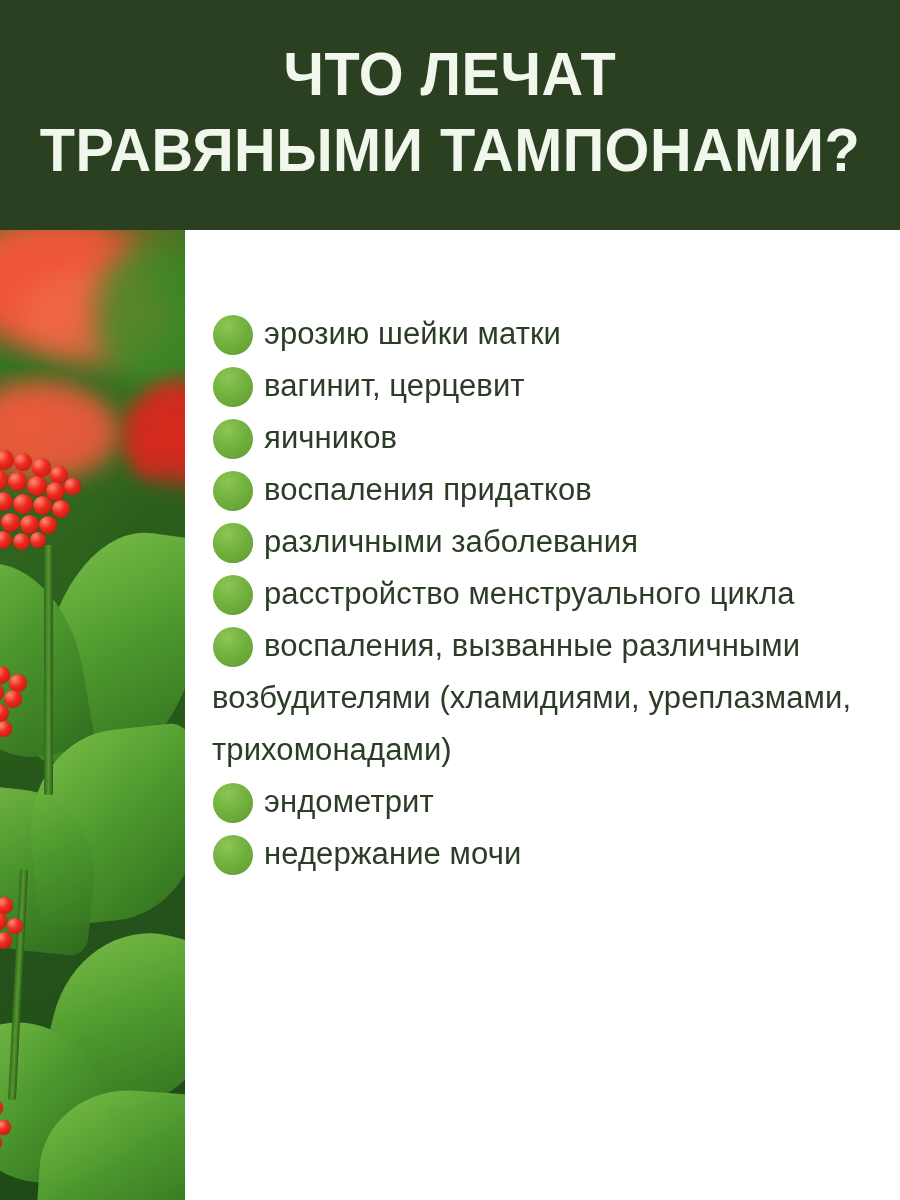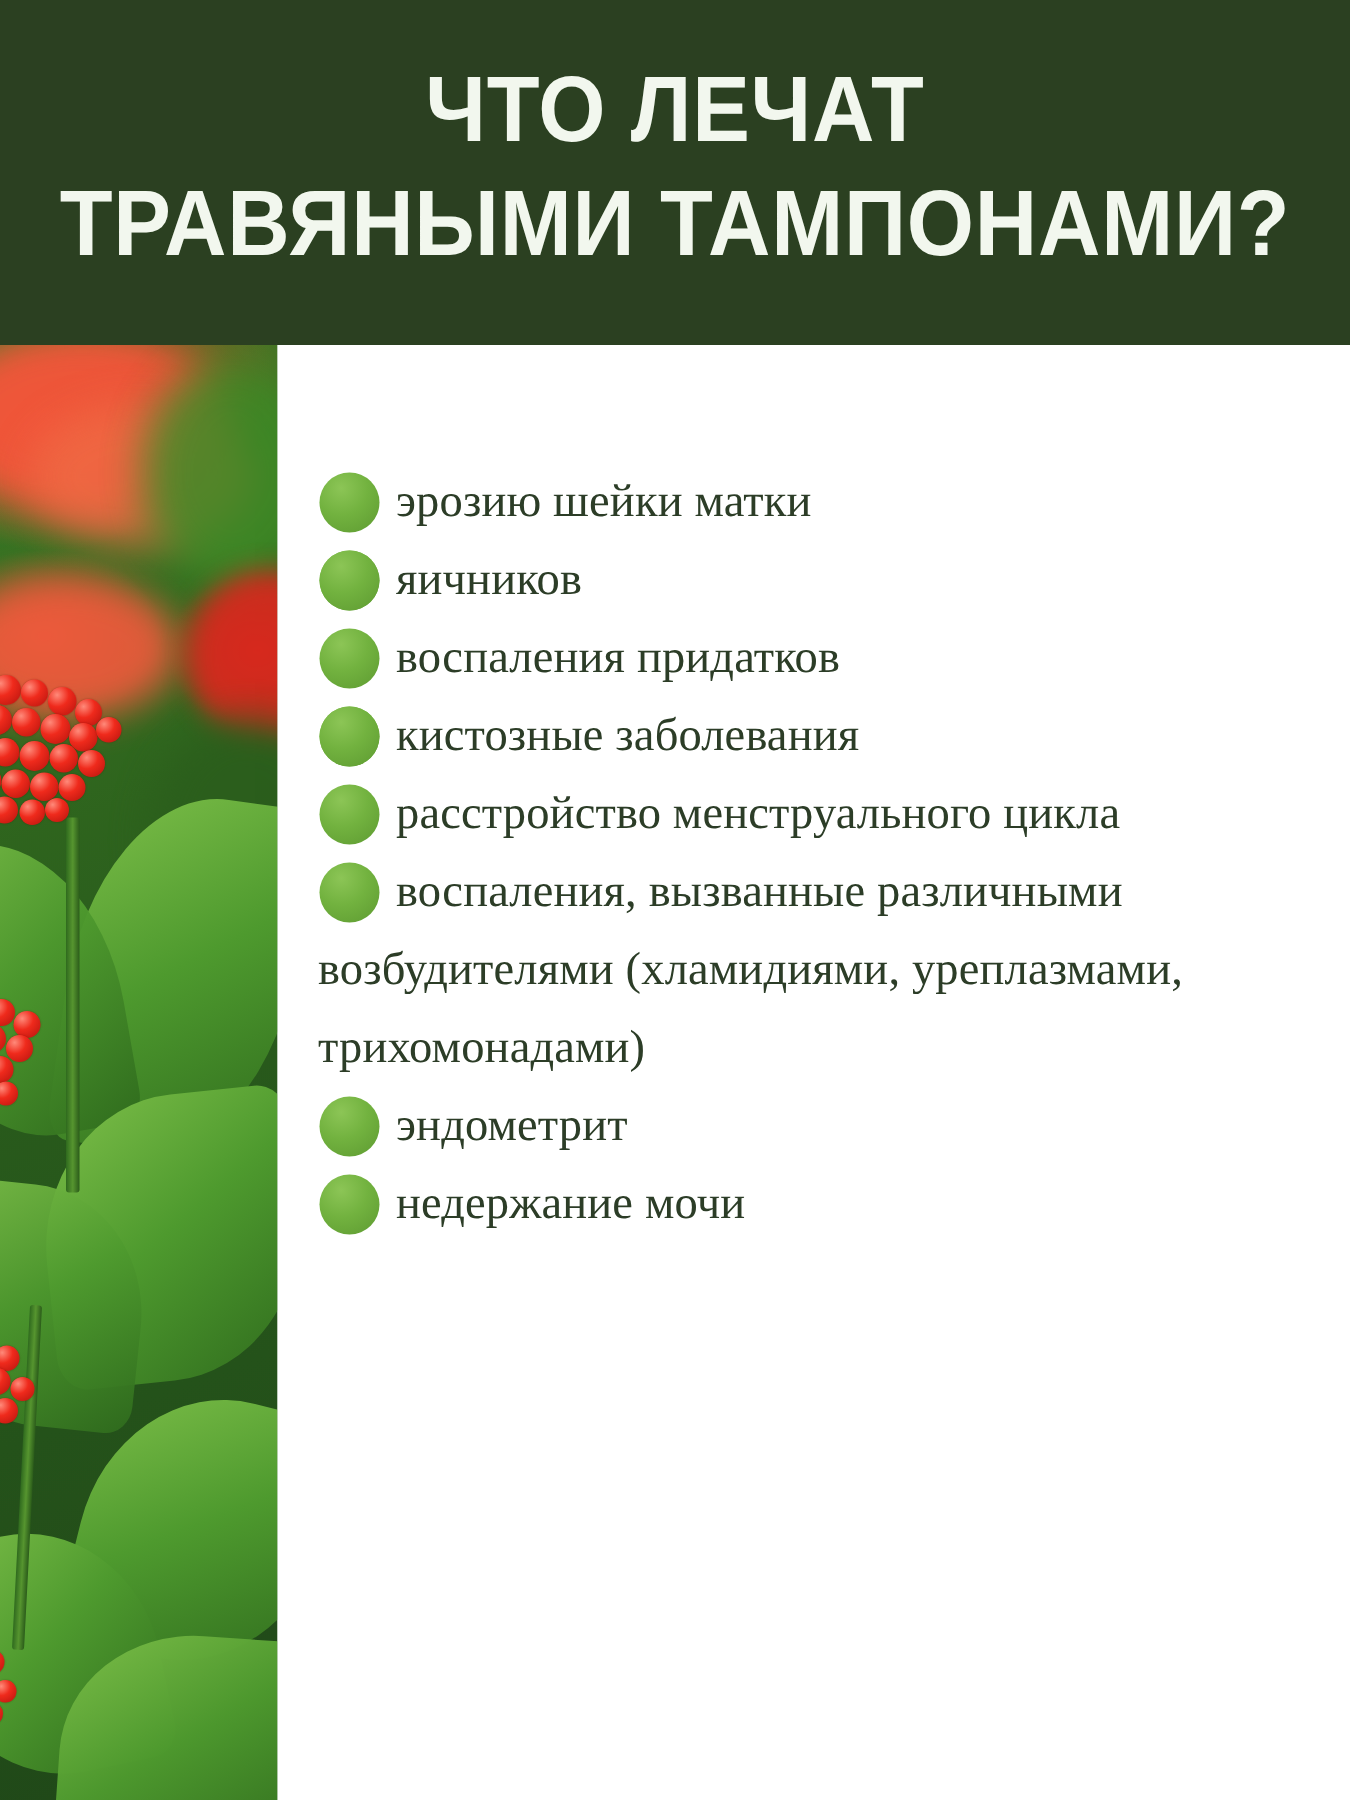--- a/index.html
+++ b/index.html
@@ -60,21 +60,21 @@
   .stem{position:absolute;background:linear-gradient(90deg,#2f6a1e,#56952f,#2b5c1a);border-radius:2px;}
 
   
   .content{
     position:absolute;left:185px;top:230px;
     width:715px;height:970px;
     background:#ffffff;
     box-sizing:border-box;
     padding:78px 16px 0 27px;
   }
-  .list{list-style:none;margin:0;padding:0;font-family:Liberation Serif, serif;}
+  .list{list-style:none;margin:0;padding:0;}
   .item{
     position:relative;
     color:#2c3d27;
     font-size:31px;
     line-height:52px;
     font-weight:400;
     letter-spacing:.1px;
     text-indent:52px;     
     margin:0;
   }
@@ -176,35 +176,36 @@
   </div>
 
   <div class="content">
     <ul class="list">
       <li class="item">
         <span class="bullet"></span>
         <span>эрозию шейки матки</span>
       </li>
       <li class="item">
         <span class="bullet"></span>
+        <span>вагинит, церцевит</span>
       </li>
       <li class="item">
         <span class="bullet"></span>
         <span>яичников</span>
       </li>
       <li class="item">
         <span class="bullet"></span>
         <span>воспаления придатков</span>
       </li>
       <li class="item">
         <span class="bullet"></span>
       </li>
       <li class="item">
         <span class="bullet"></span>
-        <span>кистозные заболевания</span>
+        <span>различными заболевания</span>
       </li>
       <li class="item">
         <span class="bullet"></span>
         <span>расстройство менструального цикла</span>
       </li>
       <li class="item">
         <span class="bullet"></span>
         <span>воспаления, вызванные различными возбудителями (хламидиями, уреплазмами, трихомонадами)</span>
       </li>
       <li class="item">

